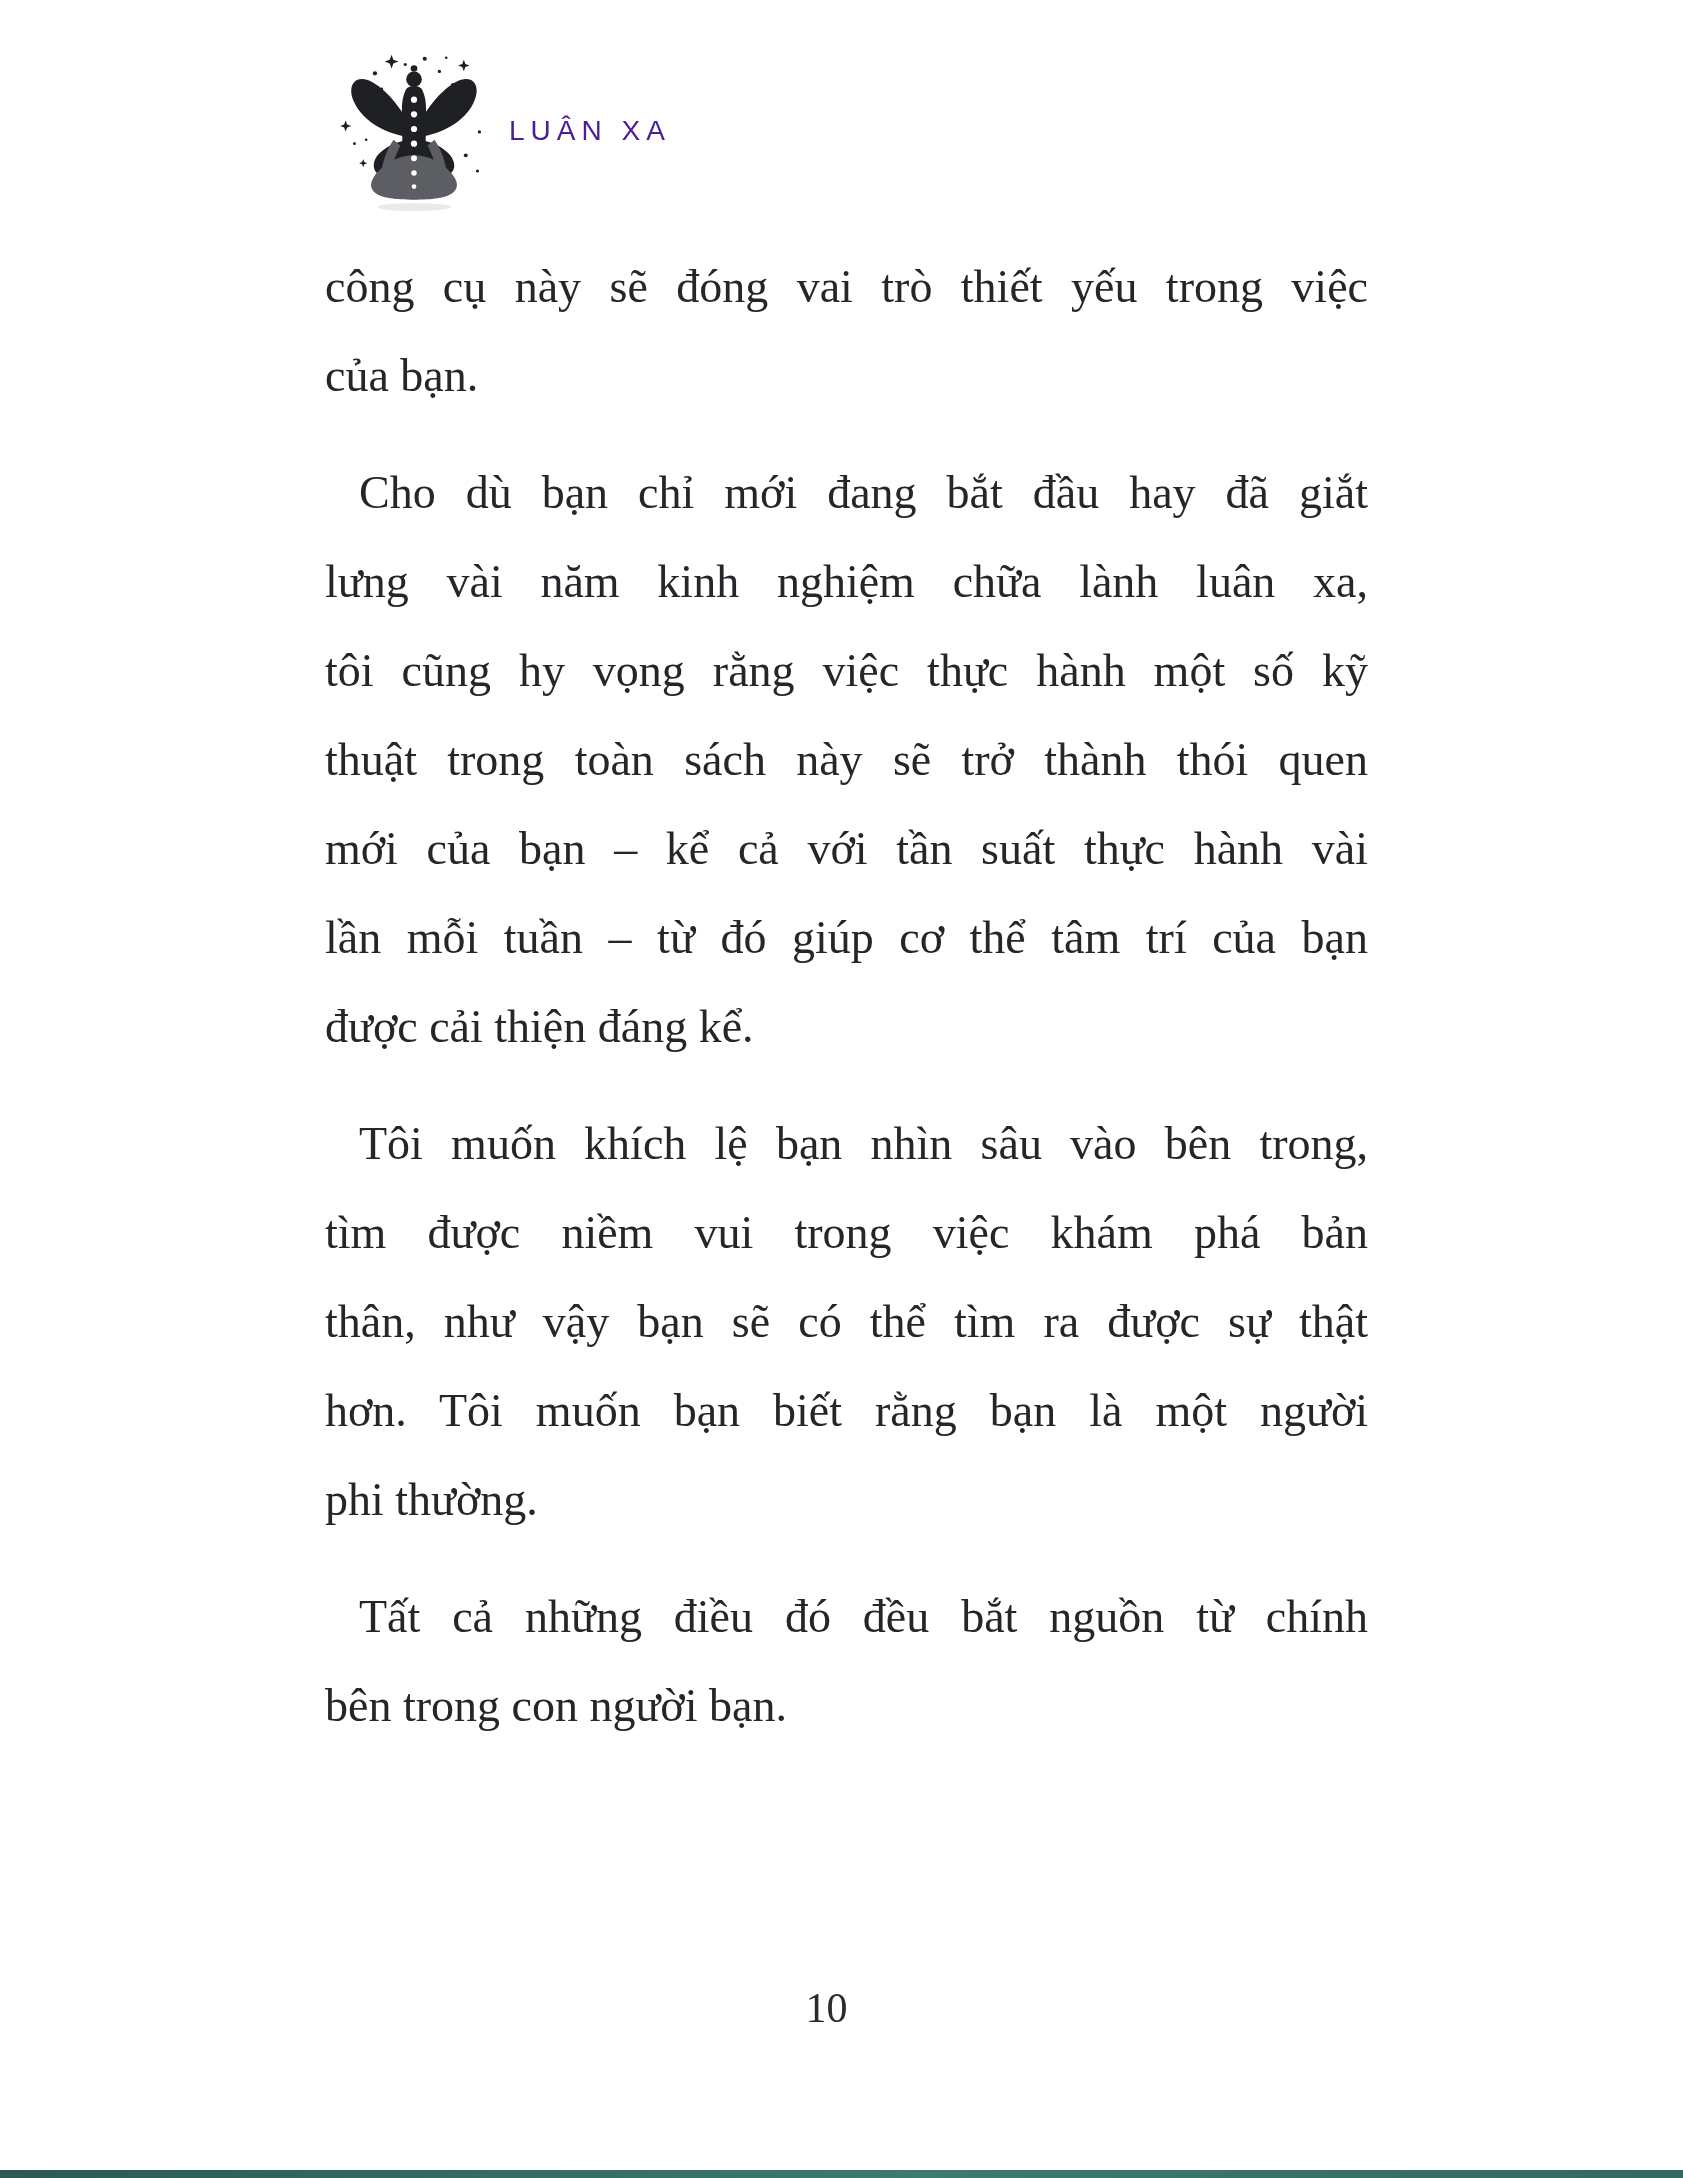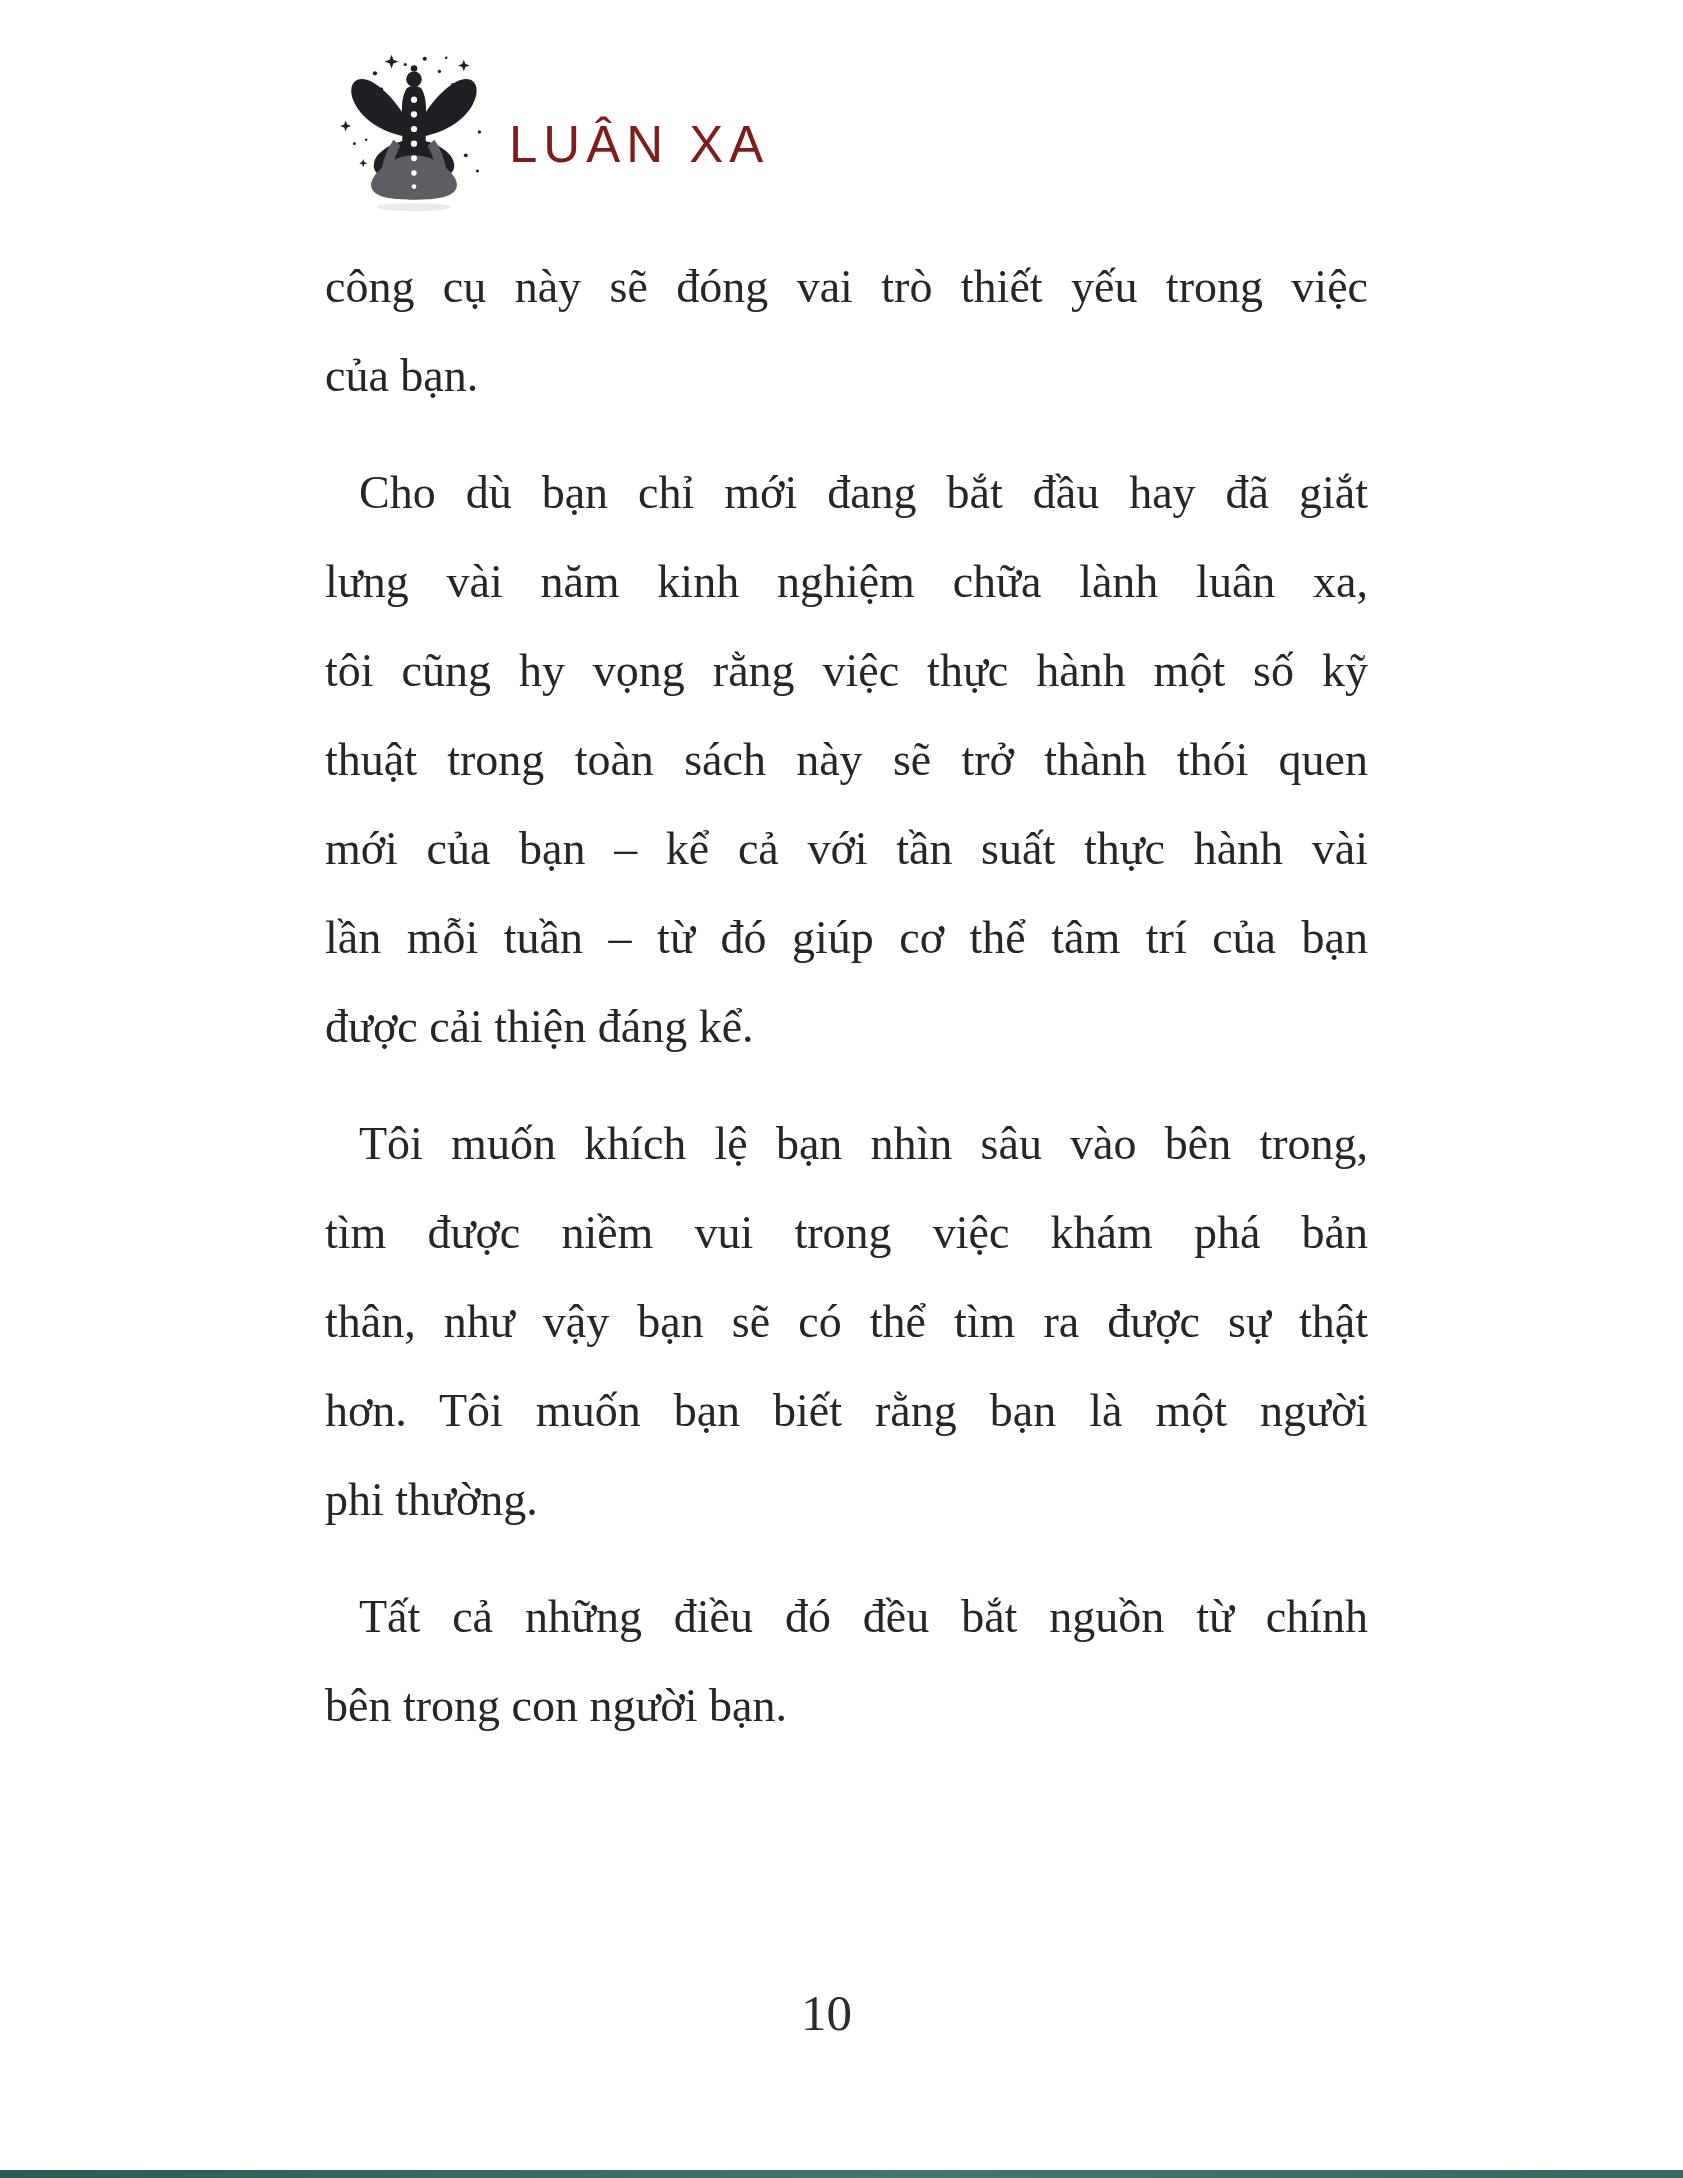--- a/index.html
+++ b/index.html
@@ -7,39 +7,39 @@
     width:1683px;height:2178px;position:relative;overflow:hidden;
     background:#ffffff;
     font-family:"Liberation Serif", serif;
     color:#26262a;
   }
   .page{position:absolute;inset:0;}
   .logo{position:absolute;left:331px;top:46px;width:166px;height:166px;}
   .brand{
     position:absolute;left:509px;top:115px;
     font-family:"Liberation Sans", sans-serif;
-    font-size:51px;letter-spacing:6px;color:#7f1d1d;font-weight:400;
+    font-size:28px;letter-spacing:6px;color:#4c1d95;font-weight:400;
   }
   .body-text{
     position:absolute;left:305px;top:242px;width:1043px;
     font-size:46px;line-height:89px;margin-left:20px;
   }
   .paragraph{margin:0;}
   .paragraph + .paragraph{margin-top:28px;}
   .line{
     height:89px;
     text-align:justify;
     text-align-last:justify;
     white-space:normal;
   }
   .line.last{text-align-last:left;}
   .line.indent{text-indent:34px;}
   .page-number{
     position:absolute;left:305px;top:1984px;width:1043px;
-    text-align:center;font-size:51px;color:#2b2b2f;
+    text-align:center;font-size:42px;color:#2b2b2f;
   }
   .page-edge{
     position:absolute;left:0;bottom:0;width:1683px;height:8px;
     background:linear-gradient(90deg,#2c5a52,#3e7a6d 55%,#35685e);
   }
 </style>
 </head>
 <body>
 
 <div class="page">

